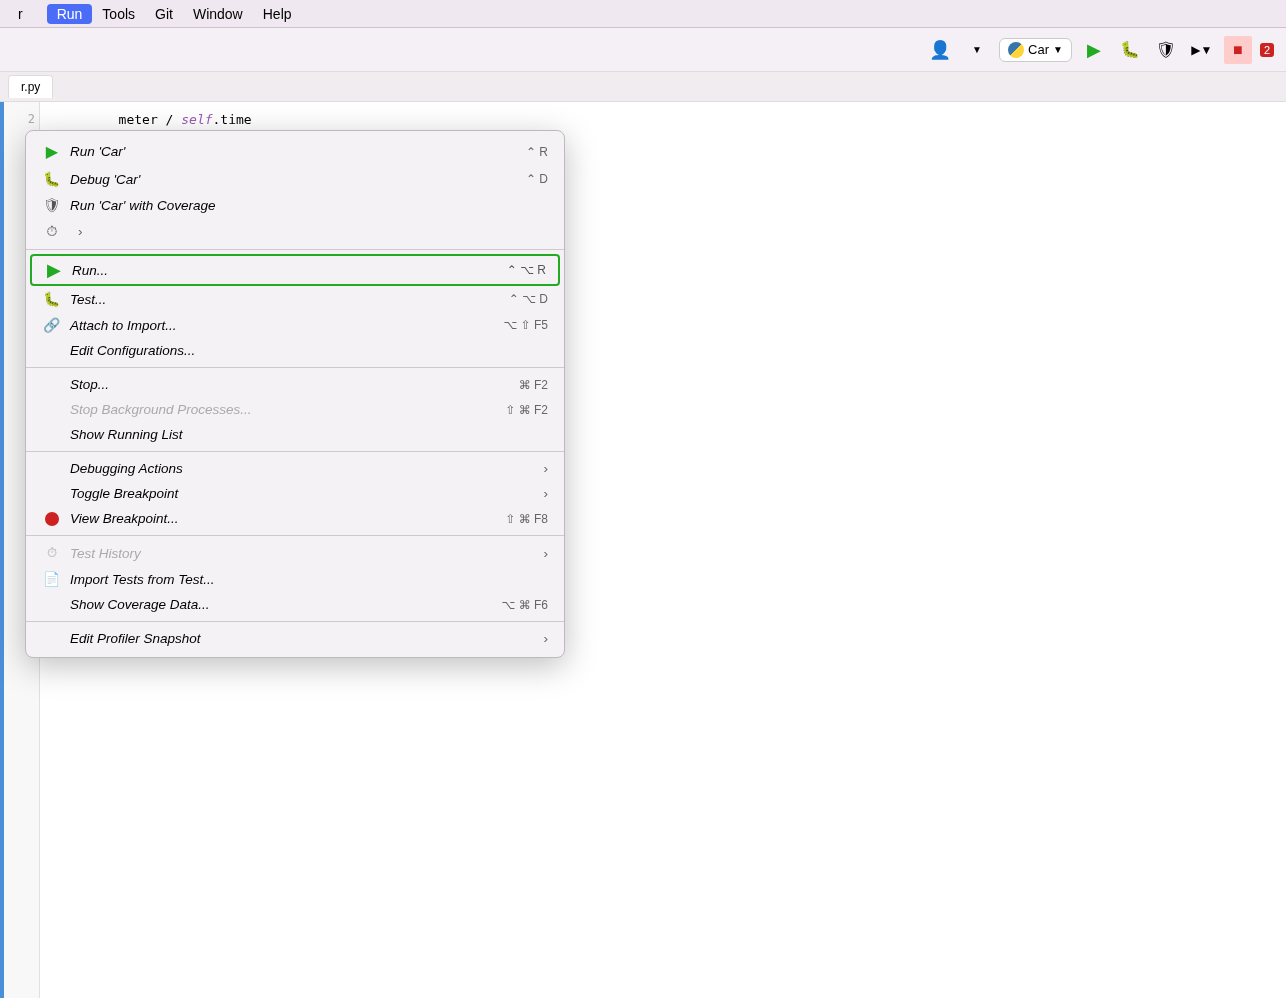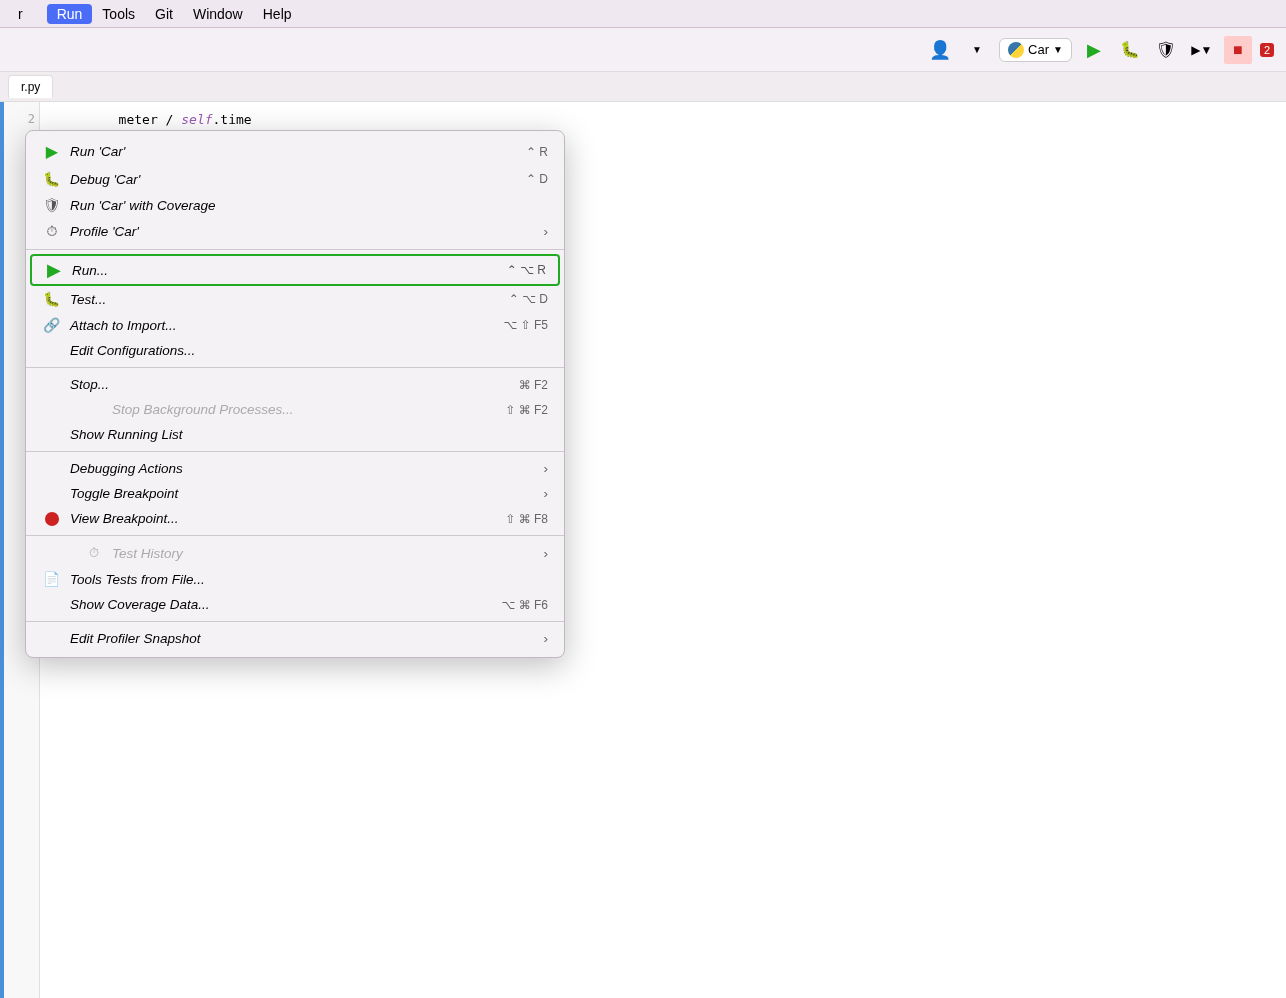--- a/index.html
+++ b/index.html
@@ -149,21 +149,20 @@
       background: transparent;
       color: #000;
       border: 2px solid #22aa22;
       border-radius: 4px;
       margin: 0 4px;
       padding: 3px 12px;
     }
     .menu-item.disabled {
       color: #aaa;
       cursor: default;
-      margin-left: 42px;
     }
     .menu-item .item-icon {
       width: 20px;
       margin-right: 8px;
       display: flex;
       align-items: center;
       justify-content: center;
       flex-shrink: 0;
     }
     .menu-item .item-label {
@@ -309,21 +308,20 @@
     </div>
 
     <div class="menu-item">
       <span class="item-icon" style="font-size:14px; color:#555;">🛡</span>
       <span class="item-label">Run 'Car' with Coverage</span>
       <span class="item-shortcut"></span>
     </div>
 
     <div class="menu-item">
       <span class="item-icon" style="font-size:14px; color:#555;">⏱</span>
-      <span class="item-label">Profile 'Car'</span>
       <span class="submenu-arrow">›</span>
     </div>
 
     <div class="menu-divider"></div>
 
     <div class="menu-item selected">
       <span class="item-icon">
           <span style="color:#22aa22; font-size:18px;">▶</span>
         </span>
       <span class="item-label">Run...</span>
@@ -393,21 +391,21 @@
     <div class="menu-divider"></div>
 
     <div class="menu-item disabled">
       <span class="item-icon" style="font-size:13px;">⏱</span>
       <span class="item-label">Test History</span>
       <span class="submenu-arrow">›</span>
     </div>
 
     <div class="menu-item">
       <span class="item-icon" style="font-size:14px; color:#2266aa;">📄</span>
-      <span class="item-label">Tools Tests from File...</span>
+      <span class="item-label">Import Tests from Test...</span>
       <span class="item-shortcut"></span>
     </div>
 
     <div class="menu-item">
       <span class="item-icon"></span>
       <span class="item-label">Show Coverage Data...</span>
       <span class="item-shortcut">⌥ ⌘ F6</span>
     </div>
 
     <div class="menu-divider"></div>

